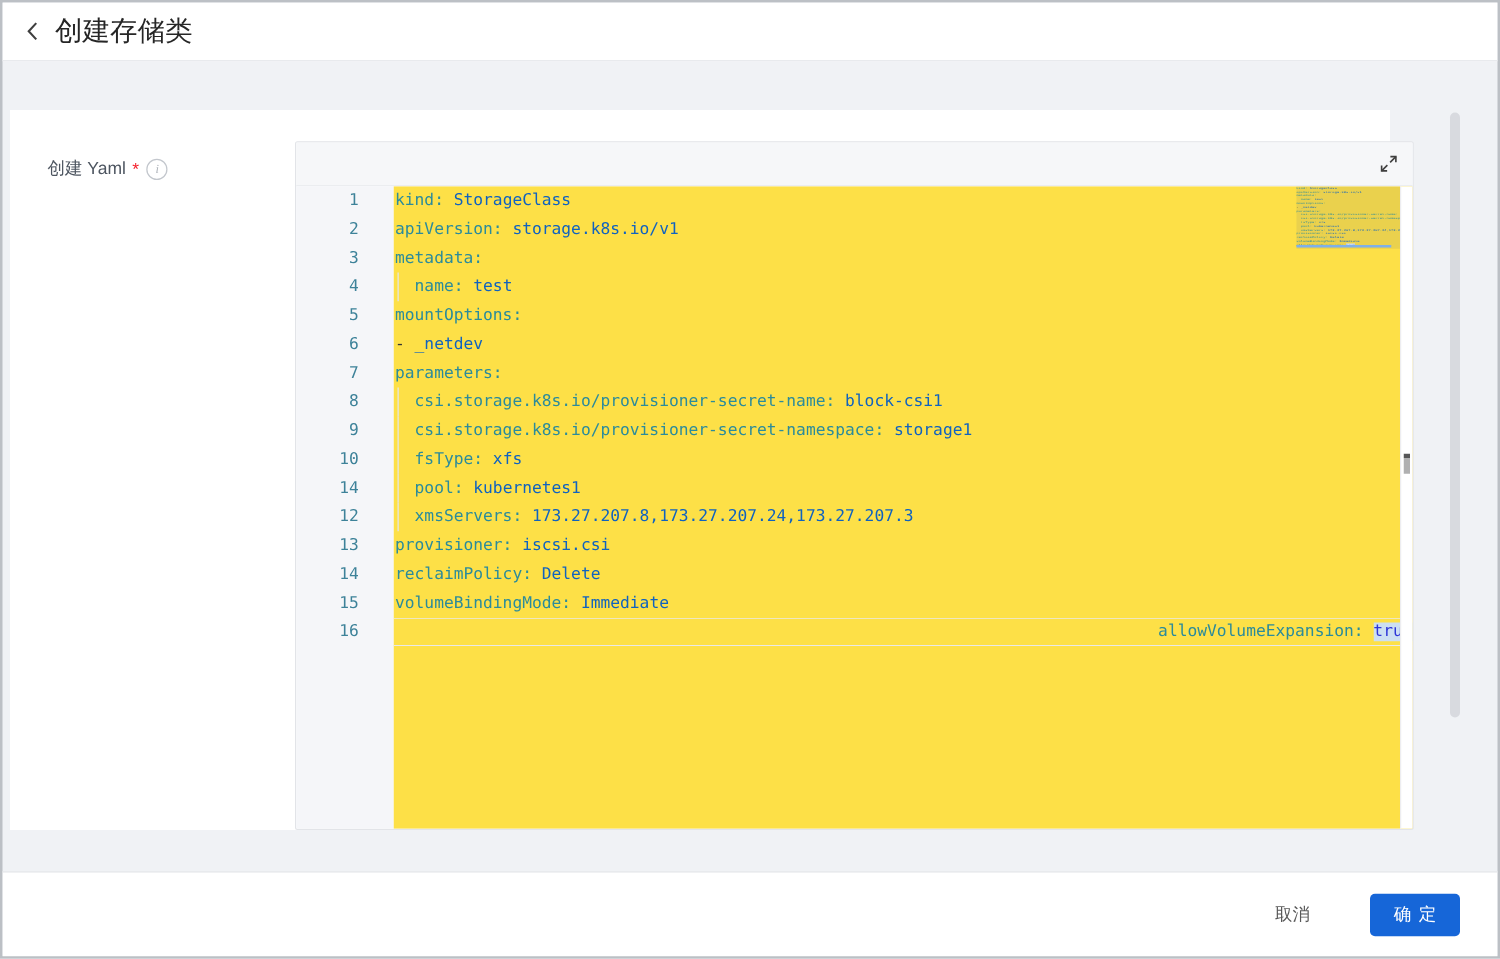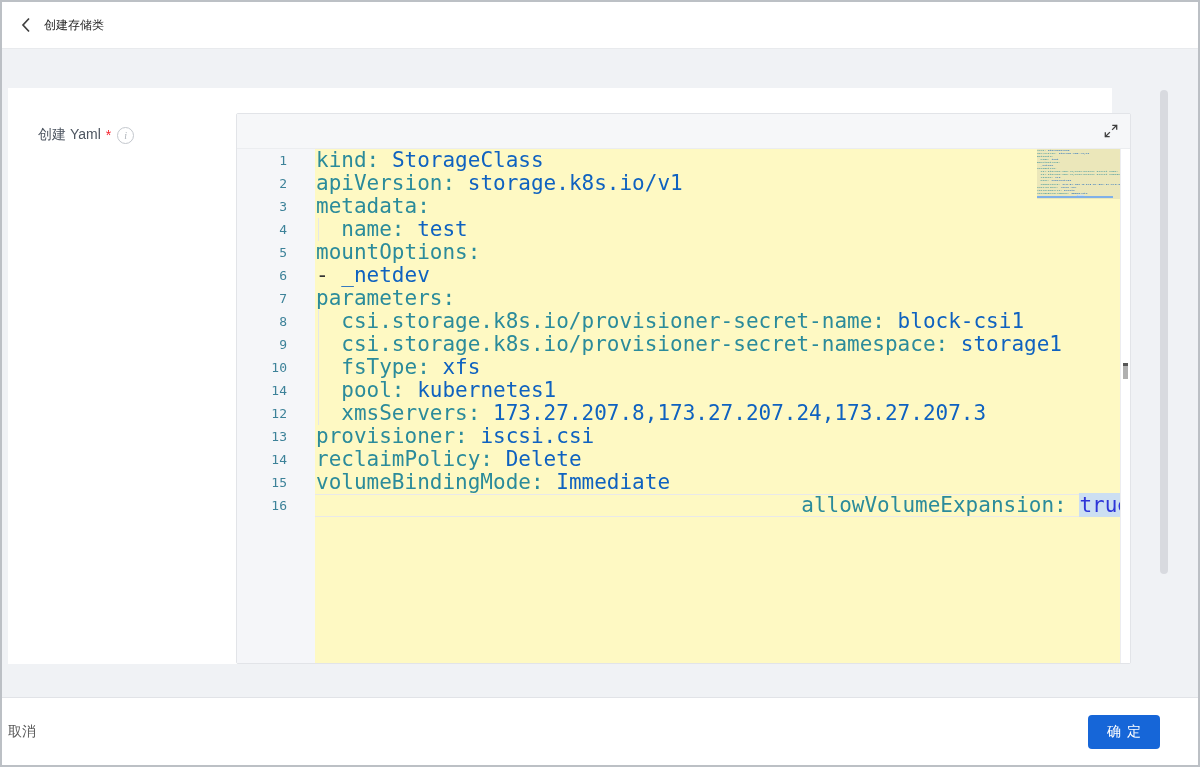--- a/index.html
+++ b/index.html
@@ -2,59 +2,59 @@
 <html style="--tok-key: #2b8b9b; --tok-val: #0f62c0; --tok-bool: #2d35d8; --tok-pln: #333333;"><head>
 <meta charset="utf-8">
 <style>
   html,body{margin:0;padding:0;background:#dfe1e5;font-family:"Liberation Sans","DejaVu Sans",sans-serif;}
   .page{position:relative;width:1200px;height:767px;box-sizing:border-box;border:2px solid #bcc0c5;
         background:#f0f2f5;overflow:hidden;}
   
   .page-header{position:absolute;left:0;top:0;right:0;height:46px;background:#fff;
                border-bottom:1px solid #e8eaed;display:flex;align-items:center;}
   .back-btn{width:28px;height:28px;margin-left:10px;display:flex;align-items:center;justify-content:center;cursor:pointer;}
-  .page-title{font-size:12px;font-weight:500;color:#262626;margin-left:4px;}
+  .page-title{font-size:22px;font-weight:500;color:#262626;margin-left:4px;}
   
   .panel{position:absolute;left:6px;top:86px;width:1104px;height:576px;background:#fff;}
   .form-label-row{position:absolute;left:30px;top:38px;display:flex;align-items:center;font-size:14px;color:#4d5560;}
   .req-mark{color:#f5222d;margin:0 6px 0 5px;}
   .info-icon{width:15px;height:15px;border:1px solid #c3c7cd;border-radius:50%;color:#aeb3ba;
              font-size:10px;line-height:15px;text-align:center;font-family:"Liberation Serif",serif;font-style:italic;}
   
   .editor{position:absolute;left:228px;top:25px;width:895px;height:551px;box-sizing:border-box;
           border:1px solid #e2e4e8;border-radius:2px;background:#fff;}
   .editor-toolbar{height:34px;background:#f6f7f9;border-bottom:1px solid #ebedf0;position:relative;}
   .expand-btn{position:absolute;right:10px;top:8px;width:18px;height:18px;display:flex;align-items:center;justify-content:center;cursor:pointer;}
   .editor-body{position:relative;height:514px;overflow:hidden;}
   .gutter{position:absolute;left:0;top:0;bottom:0;width:78px;background:#f5f6f9;
           font-family:"DejaVu Sans Mono","Liberation Mono",monospace;font-size:13px;color:#3d8299;}
   .gutter div{height:23px;line-height:23px;text-align:right;padding-right:28px;}
-  .code{position:absolute;left:78px;top:0;right:0;bottom:0;background:#fef9c3;
-        font-family:"DejaVu Sans Mono","Liberation Mono",monospace;font-size:21px;color:#333;}
+  .code{position:absolute;left:78px;top:0;right:0;bottom:0;background:#fde047;
+        font-family:"DejaVu Sans Mono","Liberation Mono",monospace;font-size:13px;color:#333;}
   .code-line{position:relative;height:23px;line-height:23px;white-space:pre;padding-left:1px;}
   .code-line.current{box-shadow:inset 0 1px 0 #e9e9e9, inset 0 -1px 0 #e9e9e9;text-align:right;}
   .indent-guide{position:absolute;left:3px;top:0;bottom:0;width:1px;background:#e4e6e9;}
   .tk-key{color:var(--tok-key);}
   .tk-val{color:var(--tok-val);}
   .tk-bool{color:var(--tok-bool);background:#ccdff2;}
   .tk-pln{color:var(--tok-pln);}
   
   .minimap{position:absolute;top:0;right:9px;width:84px;height:100%;overflow:hidden;cursor:pointer;}
   .minimap pre{position:absolute;left:0;top:0;margin:0;transform:scale(0.2,0.132);transform-origin:0 0;
                font-family:"DejaVu Sans Mono","Liberation Mono",monospace;font-size:15px;line-height:23px;white-space:pre;}
   .minimap-slider{position:absolute;left:0;top:0;width:100%;height:50px;background:rgba(100,110,125,0.12);}
   .minimap-selline{position:absolute;left:0;top:47px;width:76px;height:2px;background:#7fb0e8;}
   .overview-strip{position:absolute;top:0;right:0;width:9px;height:100%;border-left:1px solid #ededf0;background:#fff;}
   .overview-marker{position:absolute;right:2px;top:214px;width:5px;height:16px;
                    background:linear-gradient(#565656 0 3px,#b0b0b0 3px 100%);}
   
   .panel-scrollbar{position:absolute;left:1158px;top:88px;width:8px;height:484px;border-radius:4px;background:#d8dadf;cursor:pointer;}
   
   .footer{position:absolute;left:0;right:0;bottom:0;height:68px;background:#fff;border-top:1px solid #e1e3e7;
-          display:flex;align-items:center;justify-content:space-between;padding-right:38px;box-sizing:border-box;gap:32px;}
+          display:flex;align-items:center;justify-content:flex-end;padding-right:30px;box-sizing:border-box;gap:32px;}
   .btn-cancel{background:transparent;border:none;font-size:14px;color:#595959;cursor:pointer;
               font-family:"Liberation Sans","DejaVu Sans",sans-serif;}
   .btn-ok{min-width:72px;height:34px;border:none;border-radius:4px;background:#1666d8;color:#fff;font-size:14px;
           letter-spacing:6px;padding:0 8px 0 14px;cursor:pointer;font-family:"Liberation Sans","DejaVu Sans",sans-serif;}
 </style>
 </head>
 <body>
 
 <div class="page">
 

